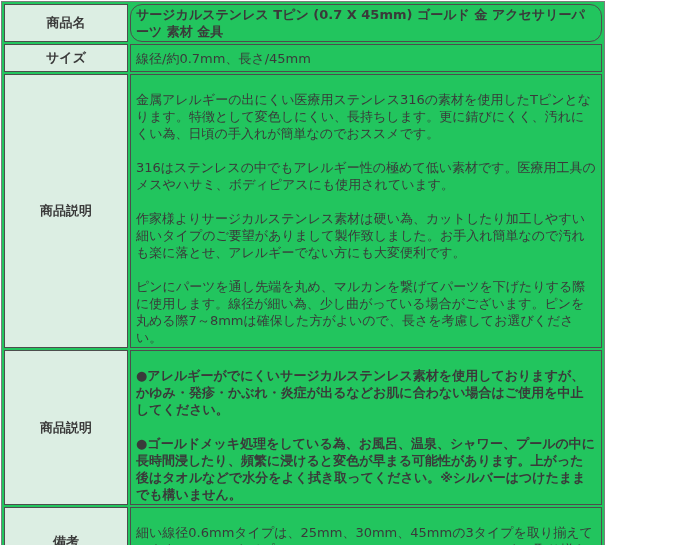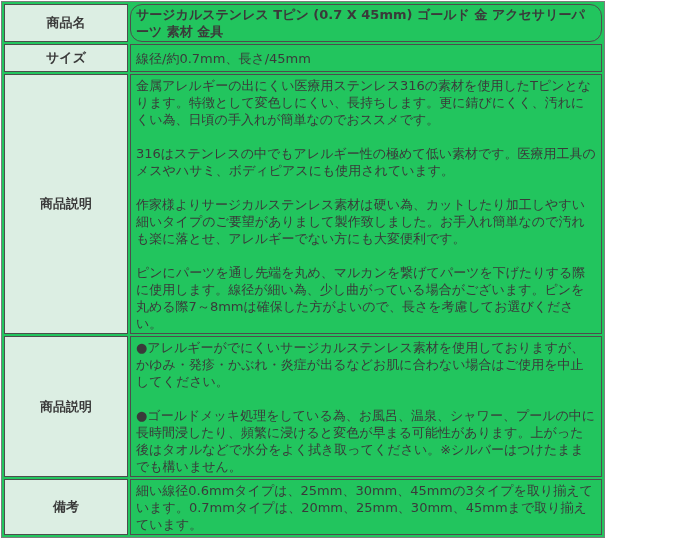--- a/index.html
+++ b/index.html
@@ -43,23 +43,23 @@
     padding: 1px 5px;
     vertical-align: middle;
     white-space: pre-line;
     overflow-wrap: break-word;
   }
   tr.r1 th, tr.r1 td { height: 28px; }
   tr.r2 th, tr.r2 td { height: 28px; }
   tr.r3 th, tr.r3 td { height: 26px; }
   tr.r4 th, tr.r4 td { height: 26px; }
   tr.r5 th, tr.r5 td { height: 244px; }
-  tr.r6 th, tr.r6 td { height: 122px; }
+  tr.r6 th, tr.r6 td { height: 122px; font-weight: bold; }
   tr.r7 th, tr.r7 td { height: 50px; }
-  tr.tall td { vertical-align: top; padding-top: 2px; }
+  tr.tall td { vertical-align: top; padding-top: 16px; }
   td.bold { font-weight: bold; border-radius: 12px; }
 </style>
 </head>
 <body>
 
 <div class="page">
   <table class="spec">
     <tbody>
         <tr class="r1">
       <th>商品名</th>

